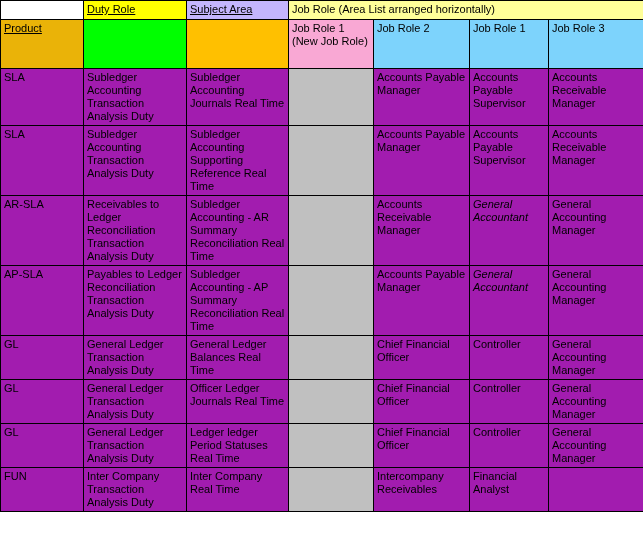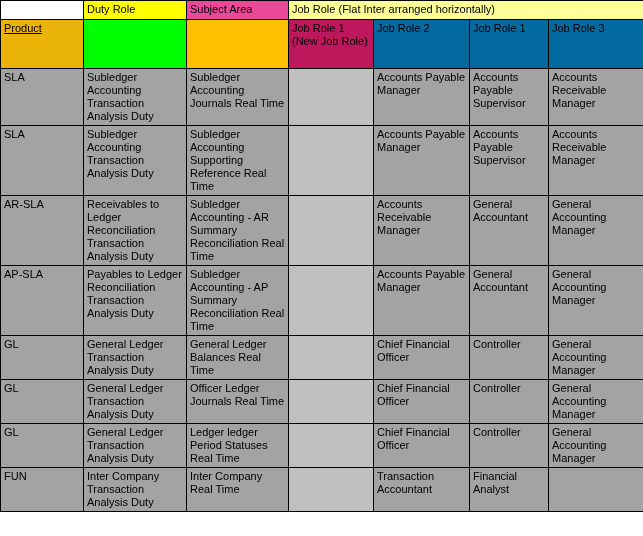--- a/index.html
+++ b/index.html
@@ -44,23 +44,24 @@
   .hdr-blank {
     background: #ffffff;
     border-left: 1px solid #ffffff;
     border-top: 1px solid #ffffff;
   }
   .hdr-duty, .hdr-subject {
     background: #ffff00;
     text-align: center;
     font-weight: bold;
     height: 14px;
+    text-decoration: underline;
   }
   .hdr-subject-area {
-    background: #ec4899;
+    background: #c4b5fd;
   }
   .hdr-jobrole-span {
     background: #ffff99;
     text-align: center;
     font-weight: bold;
   }
 
   
   .hdr-product {
     background: #eab308;
@@ -69,54 +70,54 @@
     height: 44px;
     text-decoration: underline;
   }
   .hdr-green {
     background: #00ff00;
   }
   .hdr-orange2 {
     background: #ffc000;
   }
   .hdr-jr {
-    background: #0369a1;
+    background: #7dd3fc;
     vertical-align: bottom;
   }
   .hdr-jr1 {
-    background: #be185d;
+    background: #f9a8d4;
     vertical-align: top;
     margin-top: 7px;
   }
 
   
-  td.cell { background: #a3a3a3; }
+  td.cell { background: #a21caf; }
   td.shaded { background: #c0c0c0; }
   td.product-cell { vertical-align: bottom; }
-  .bold-em { font-weight: bold; }
+  .bold-em { font-weight: bold; font-style: italic; }
 </style>
 </head>
 <body>
 
 <table class="grid">
   <colgroup>
     <col class="c-product">
     <col class="c-duty">
     <col class="c-subject">
     <col class="c-jr1">
     <col class="c-jr2">
     <col class="c-jr3">
     <col class="c-jr4">
   </colgroup>
   <thead>
     <tr>
       <td class="hdr-blank"></td>
       <td class="hdr-duty">Duty Role</td>
       <td class="hdr-duty hdr-subject-area">Subject Area</td>
-      <td class="hdr-jobrole-span" colspan="4">Job Role (Flat Inter arranged horizontally)</td>
+      <td class="hdr-jobrole-span" colspan="4">Job Role (Area List arranged horizontally)</td>
     </tr>
     <tr>
       <td class="hdr-product">Product</td>
       <td class="hdr-green"></td>
       <td class="hdr-orange2"></td>
       <td class="hdr-jr1">Job Role 1 (New Job Role)</td>
       <td class="hdr-jr">Job Role 2</td>
       <td class="hdr-jr">Job Role 1</td>
       <td class="hdr-jr">Job Role 3</td>
     </tr>
@@ -191,18 +192,18 @@
       <td class="cell">Chief Financial Officer</td>
       <td class="cell">Controller</td>
       <td class="cell">General Accounting Manager</td>
     </tr>
 
     <tr>
       <td class="cell product-cell">FUN</td>
       <td class="cell">Inter Company Transaction Analysis Duty</td>
       <td class="cell">Inter Company Real Time</td>
       <td class="shaded"></td>
-      <td class="cell">Transaction Accountant</td>
+      <td class="cell">Intercompany Receivables</td>
       <td class="cell">Financial Analyst</td>
       <td class="cell"></td>
     </tr>
   </tbody>
 </table>
 
 </body></html>

